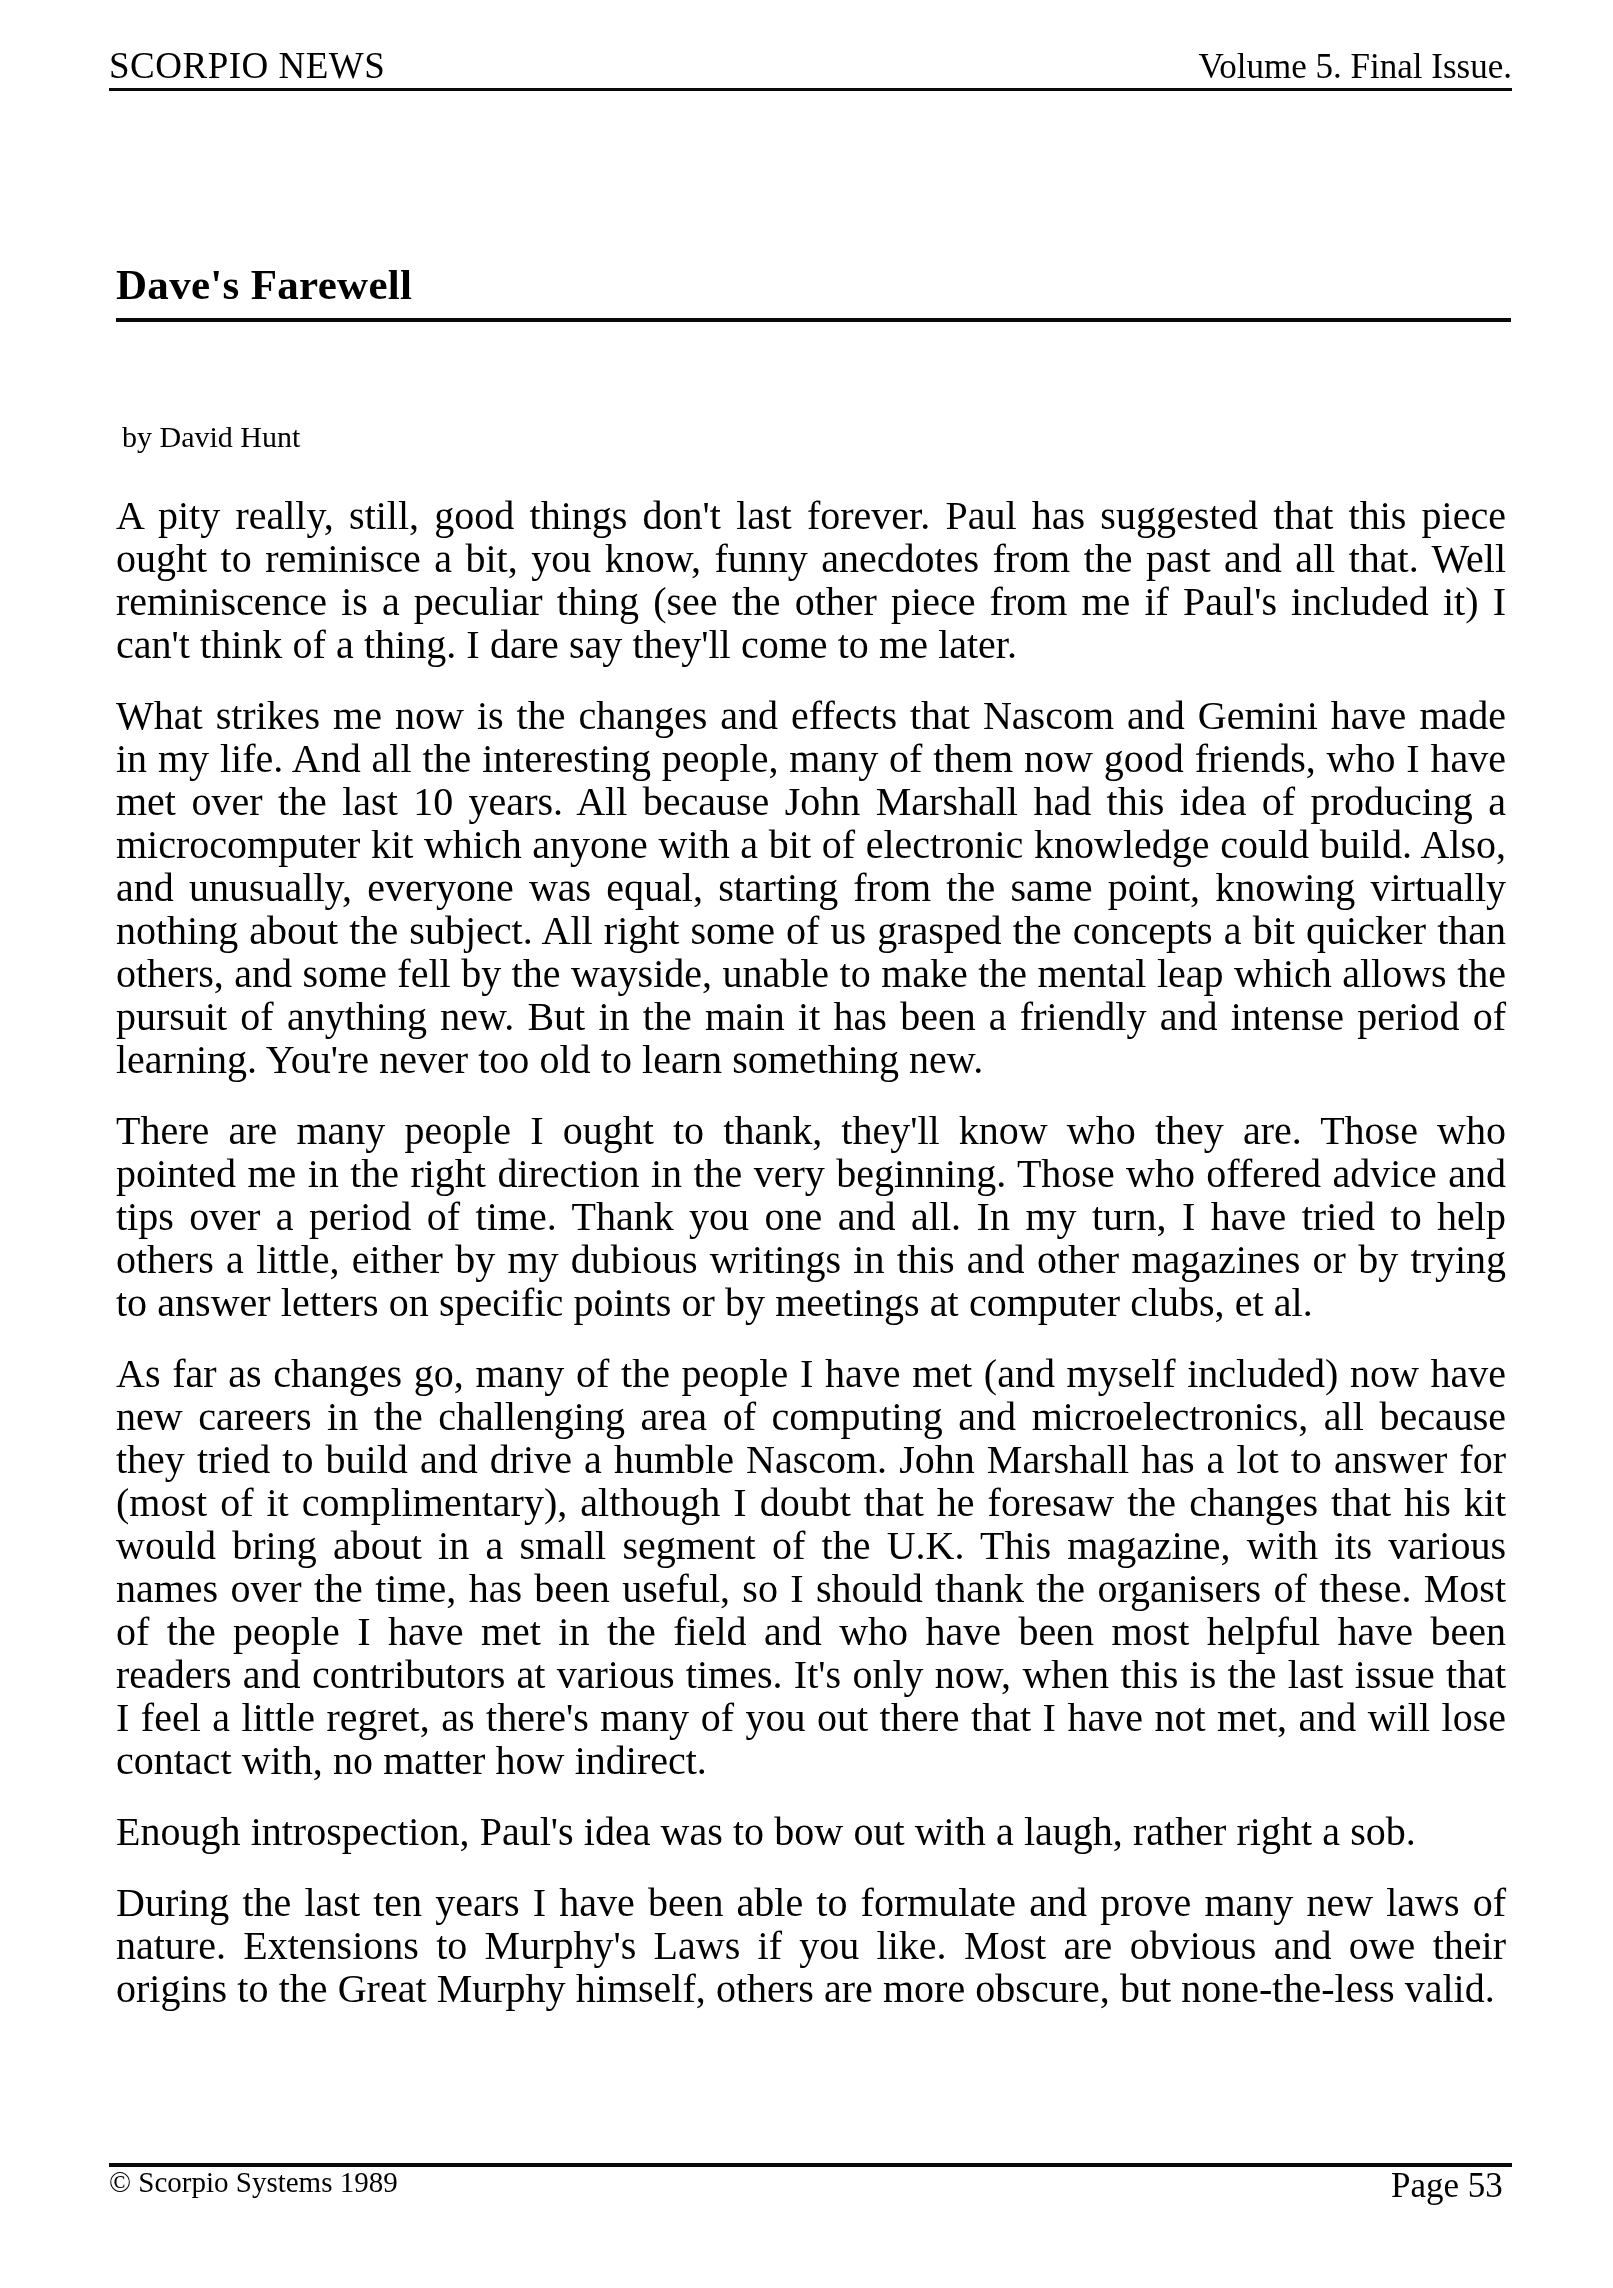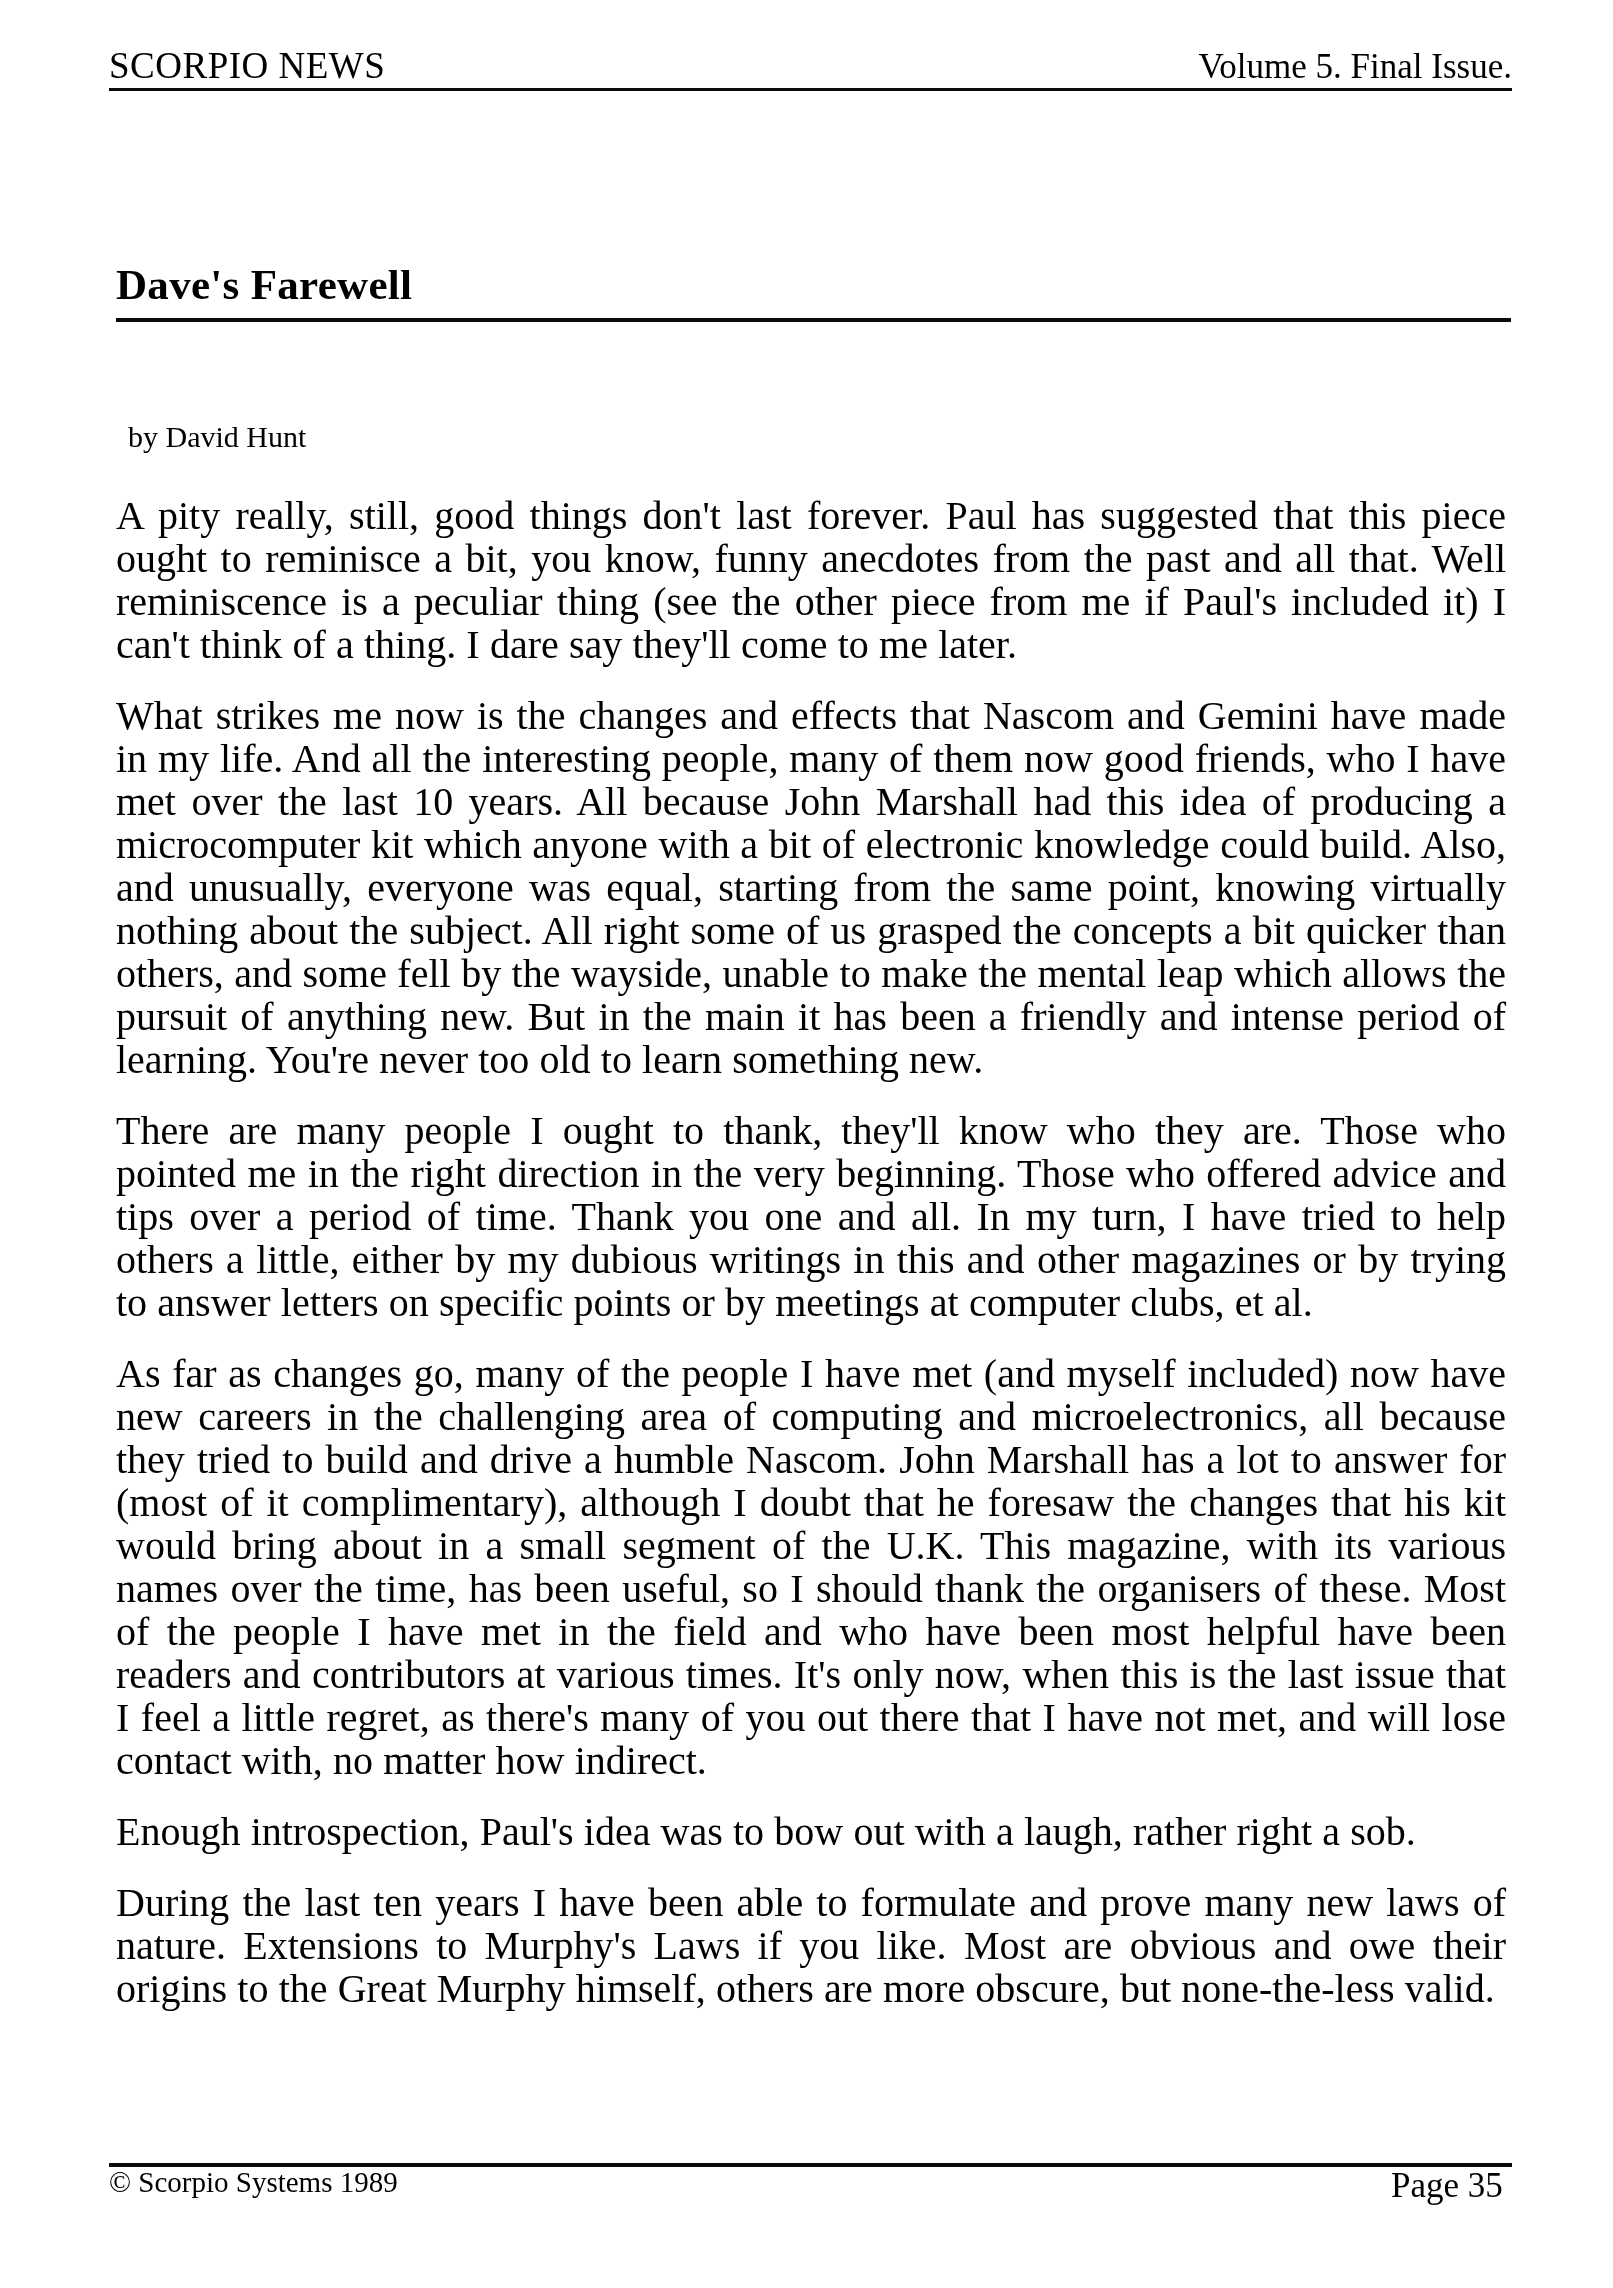--- a/index.html
+++ b/index.html
@@ -76,21 +76,21 @@
   
   .body-block {
     position: absolute;
     left: 116px;
     top: 417px;
     width: 1390px;
   }
   .byline {
     font-size: 30px;
     line-height: 1.34;
-    margin: 0 0 37px 12px;
+    margin: 0 0 37px 6px;
     text-align: left;
   }
   .para {
     font-size: 40px;
     line-height: 43px;
     margin: 0 0 28px 0;
     text-align: justify;
     text-justify: inter-word;
     word-spacing: 0.2px;
     hyphens: none;
@@ -146,18 +146,18 @@
     <p class="para">What strikes me now is the changes and effects that Nascom and Gemini have made in my life. And all the interesting people, many of them now good friends, who I have met over the last 10 years. All because John Marshall had this idea of producing a microcomputer kit which anyone with a bit of electronic knowledge could build. Also, and unusually, everyone was equal, starting from the same point, knowing virtually nothing about the subject. All right some of us grasped the concepts a bit quicker than others, and some fell by the wayside, unable to make the mental leap which allows the pursuit of anything new. But in the main it has been a friendly and intense period of learning. You're never too old to learn something new.</p>
     <p class="para">There are many people I ought to thank, they'll know who they are. Those who pointed me in the right direction in the very beginning. Those who offered advice and tips over a period of time. Thank you one and all. In my turn, I have tried to help others a little, either by my dubious writings in this and other magazines or by trying to answer letters on specific points or by meetings at computer clubs, et al.</p>
     <p class="para">As far as changes go, many of the people I have met (and myself included) now have new careers in the challenging area of computing and microelectronics, all because they tried to build and drive a humble Nascom. John Marshall has a lot to answer for (most of it complimentary), although I doubt that he foresaw the changes that his kit would bring about in a small segment of the U.K. This magazine, with its various names over the time, has been useful, so I should thank the organisers of these. Most of the people I have met in the field and who have been most helpful have been readers and contributors at various times. It's only now, when this is the last issue that I feel a little regret, as there's many of you out there that I have not met, and will lose contact with, no matter how indirect.</p>
     <p class="para">Enough introspection, Paul's idea was to bow out with a laugh, rather right a sob.</p>
     <p class="para">During the last ten years I have been able to formulate and prove many new laws of nature. Extensions to Murphy's Laws if you like. Most are obvious and owe their origins to the Great Murphy himself, others are more obscure, but none-the-less valid.</p>
   </div>
 
   <div class="footer">
     <div class="footer-inner">
       <div class="footer-left">© Scorpio Systems 1989</div>
-      <div class="footer-right">Page 35</div>
+      <div class="footer-right">Page 53</div>
     </div>
   </div>
 
 </div>
 
 
 </body></html>

